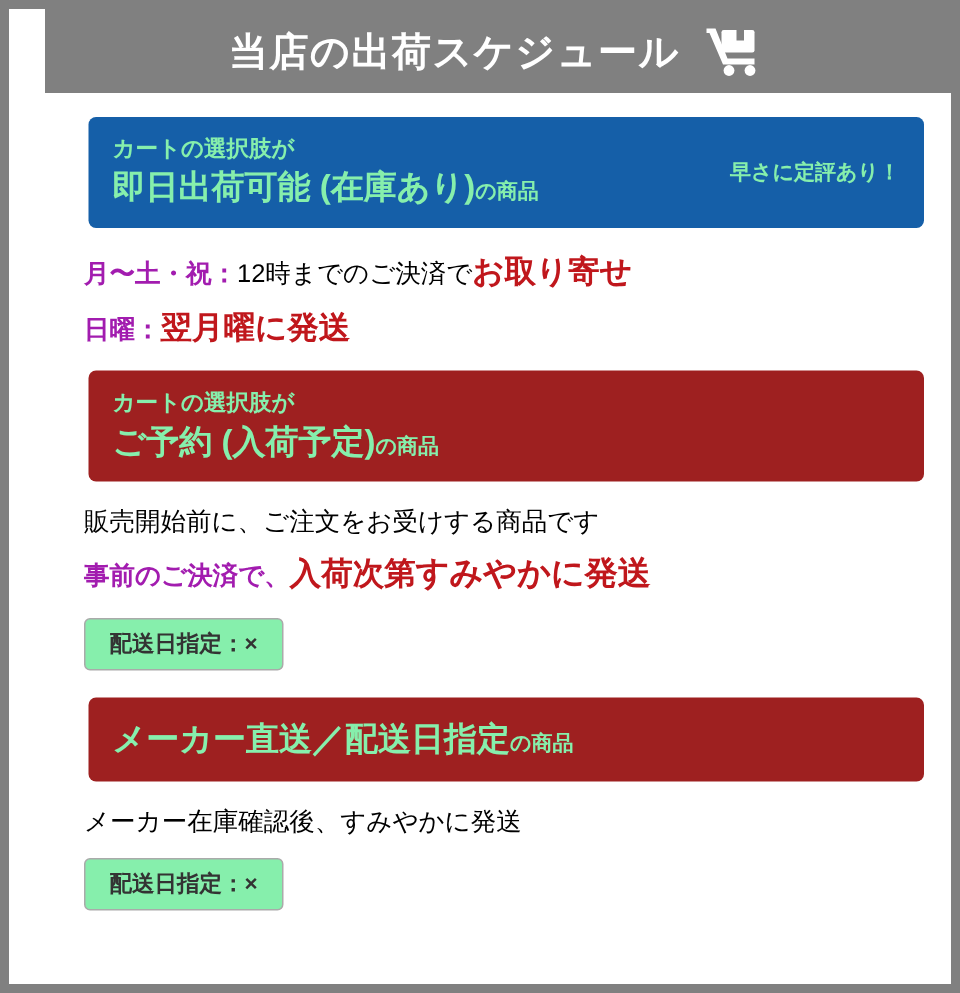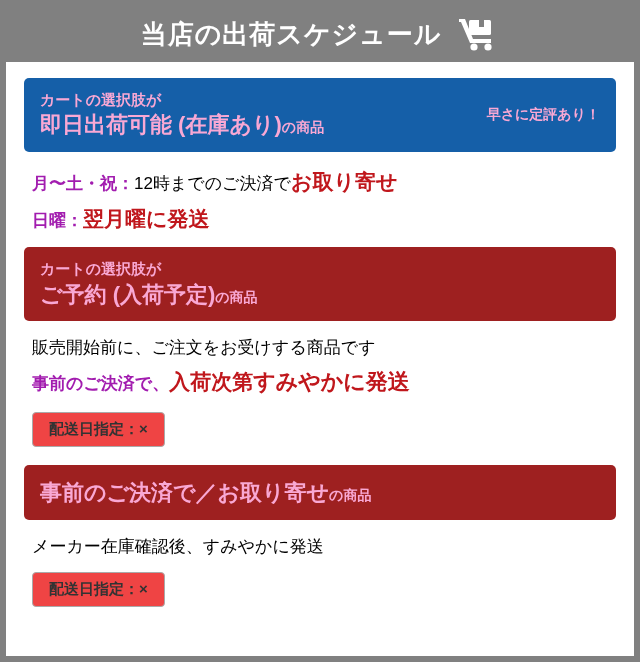--- a/index.html
+++ b/index.html
@@ -14,20 +14,21 @@
     overflow: hidden;
   }
   .page {
     width: 640px;
     height: 662px;
     box-sizing: border-box;
     border: 6px solid #808080;
     background: #ffffff;
     display: flex;
     flex-direction: column;
+    padding-left: 24px;
   }
   .header {
     background: #808080;
     color: #ffffff;
     height: 56px;
     flex: 0 0 56px;
     display: flex;
     align-items: center;
     justify-content: center;
     gap: 14px;
@@ -45,26 +46,27 @@
   }
   .body {
     padding: 16px 18px 10px 18px;
     box-sizing: border-box;
     flex: 1 1 auto;
   }
 
   
   .banner {
     border-radius: 5px;
-    color: #f9a8d4;
+    color: #86efac;
     padding: 12px 16px;
     box-sizing: border-box;
     display: flex;
     align-items: center;
     justify-content: space-between;
+    margin-left: 11px;
   }
   .banner.blue { background: #155fa8; }
   .banner.red  { background: #9e2020; }
 
   .banner-lines {
     display: flex;
     flex-direction: column;
     justify-content: center;
   }
   .banner-small {
@@ -119,21 +121,21 @@
   }
 
   .tag {
     display: inline-block;
     margin-top: 10px;
     padding: 7px 16px;
     border: 1px solid #aaaaaa;
     border-radius: 4px;
     font-size: 15px;
     color: #333333;
-    background: #ef4444;
+    background: #86efac;
     font-weight: bold;
   }
 
   .gap-s { height: 6px; }
   .gap-m { height: 14px; }
 </style>
 </head>
 <body>
 
 <div class="page">
@@ -191,21 +193,21 @@
         <span class="label">事前のご決済で、</span><span class="hl-red">入荷次第</span><span class="hl-red-sm">すみやかに発送</span>
       </div>
       <div class="tag">配送日指定：×</div>
     </div>
 
     <div class="gap-m"></div>
 
     <div class="banner red single">
       <div class="banner-lines">
         <div class="banner-big">
-          <span>事前のご決済で／お取り寄せ</span><span class="suffix">の商品</span>
+          <span>メーカー直送／配送日指定</span><span class="suffix">の商品</span>
         </div>
       </div>
     </div>
 
     <div class="detail">
       <div class="detail-row">
         <span class="plain">メーカー在庫確認後、すみやかに発送</span>
       </div>
       <div class="tag">配送日指定：×</div>
     </div>

